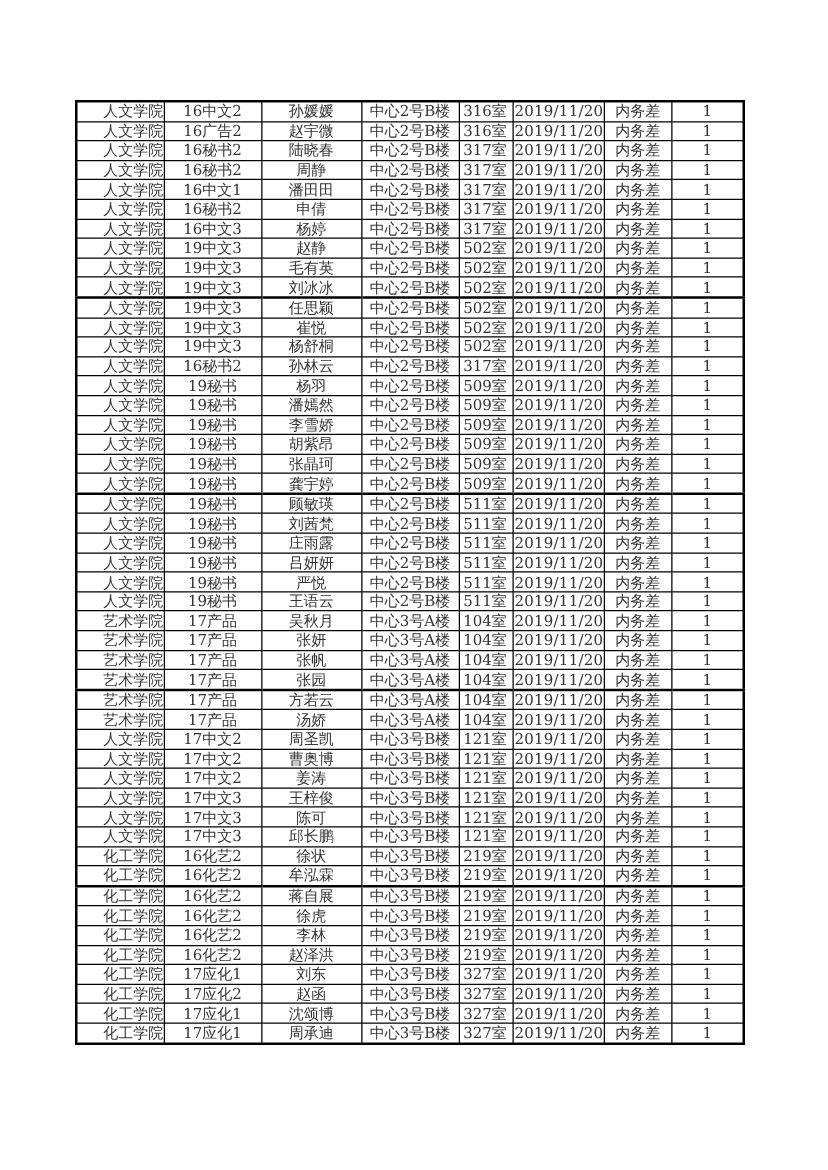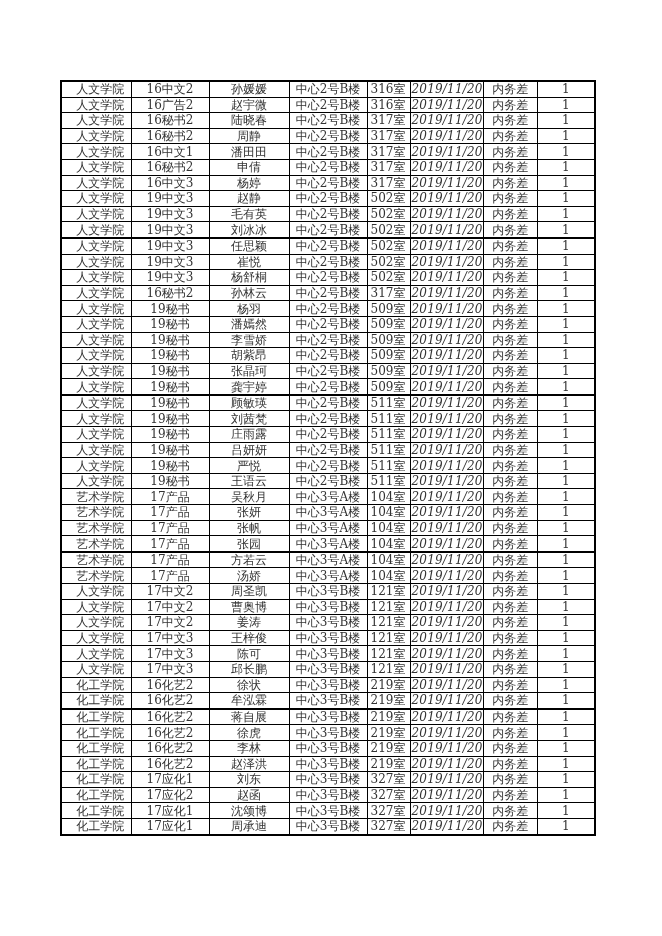--- a/index.html
+++ b/index.html
@@ -9,23 +9,23 @@
     position: absolute; left: 60px; top: 80px;
     border-collapse: collapse; table-layout: fixed;
     border: 2px solid #000;
   }
   table.sheet td {
     border: 1px solid #000;
     height: 14.6px; padding: 0; line-height: 14px;
     font-size: 12px; text-align: center; white-space: nowrap; overflow: hidden;
     color: #333;
   }
-  table.sheet td.left { text-align: center; padding-left: 8px; }
+  table.sheet td.left { text-align: right; padding-left: 8px; }
   table.sheet td.room { text-align: left; padding-left: 3px; margin-top: 16px; }
-  table.sheet td.date { text-align: left; padding-left: 1px; letter-spacing: 0.2px; font-style: italic; }
+  table.sheet td.date { text-align: left; padding-left: 1px; letter-spacing: 0.2px; }
   table.sheet tr.thick td { border-bottom: 2px solid #000; }
   col.c1 { width: 70px; } col.c2 { width: 78px; } col.c3 { width: 80px; }
   col.c4 { width: 78px; } col.c5 { width: 43px; } col.c6 { width: 72px; }
   col.c7 { width: 54px; } col.c8 { width: 58px; }
 </style>
 </head>
 <body>
 
 <table class="sheet">
   <colgroup>

